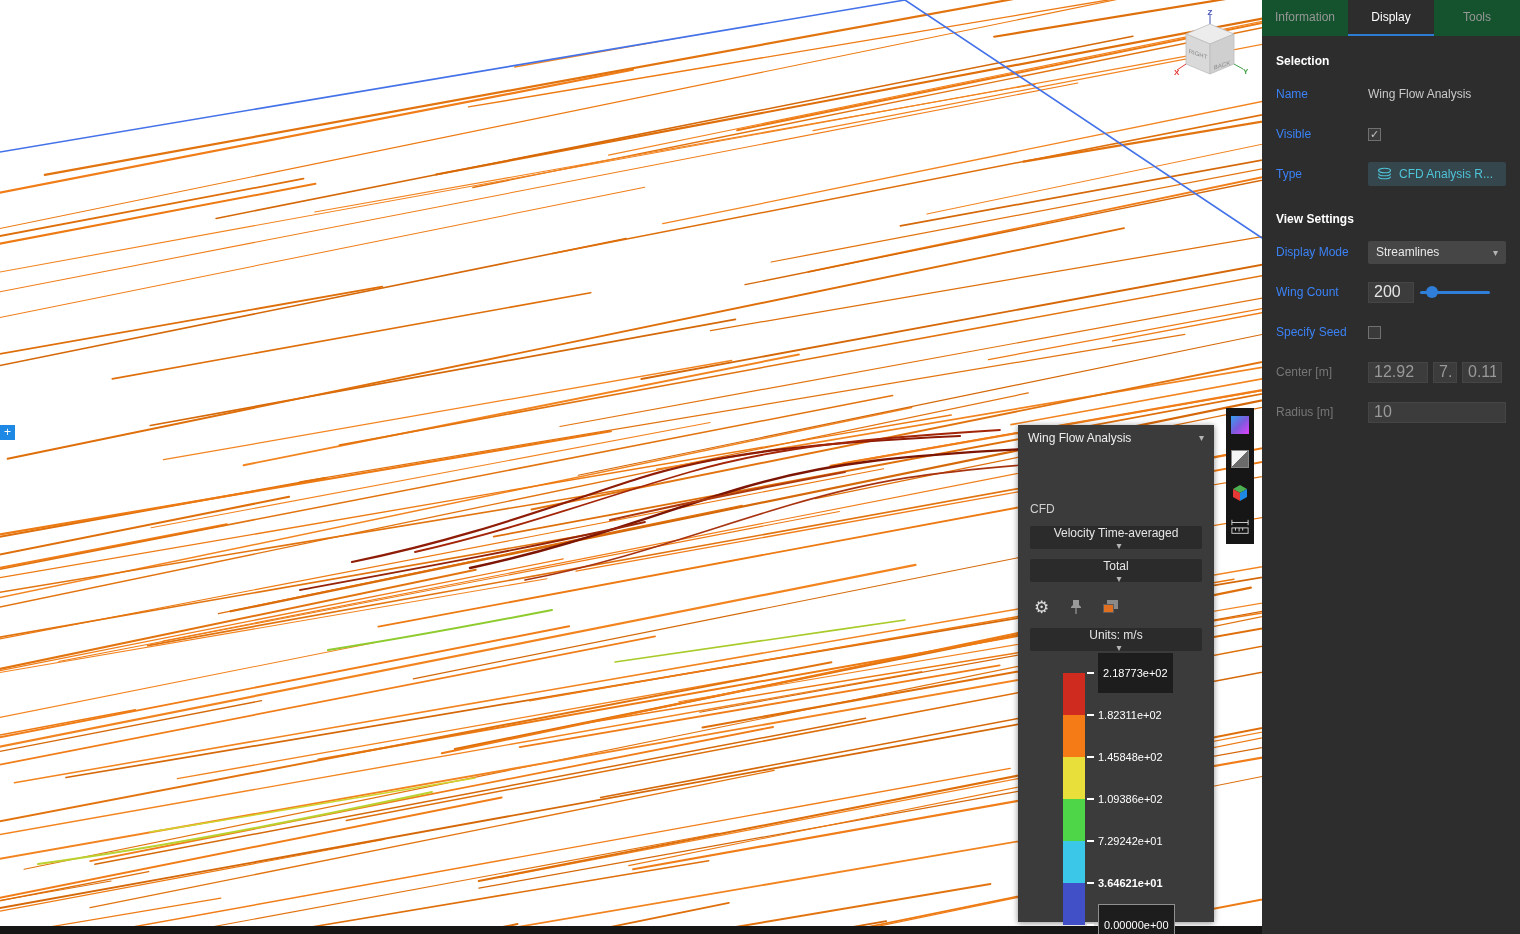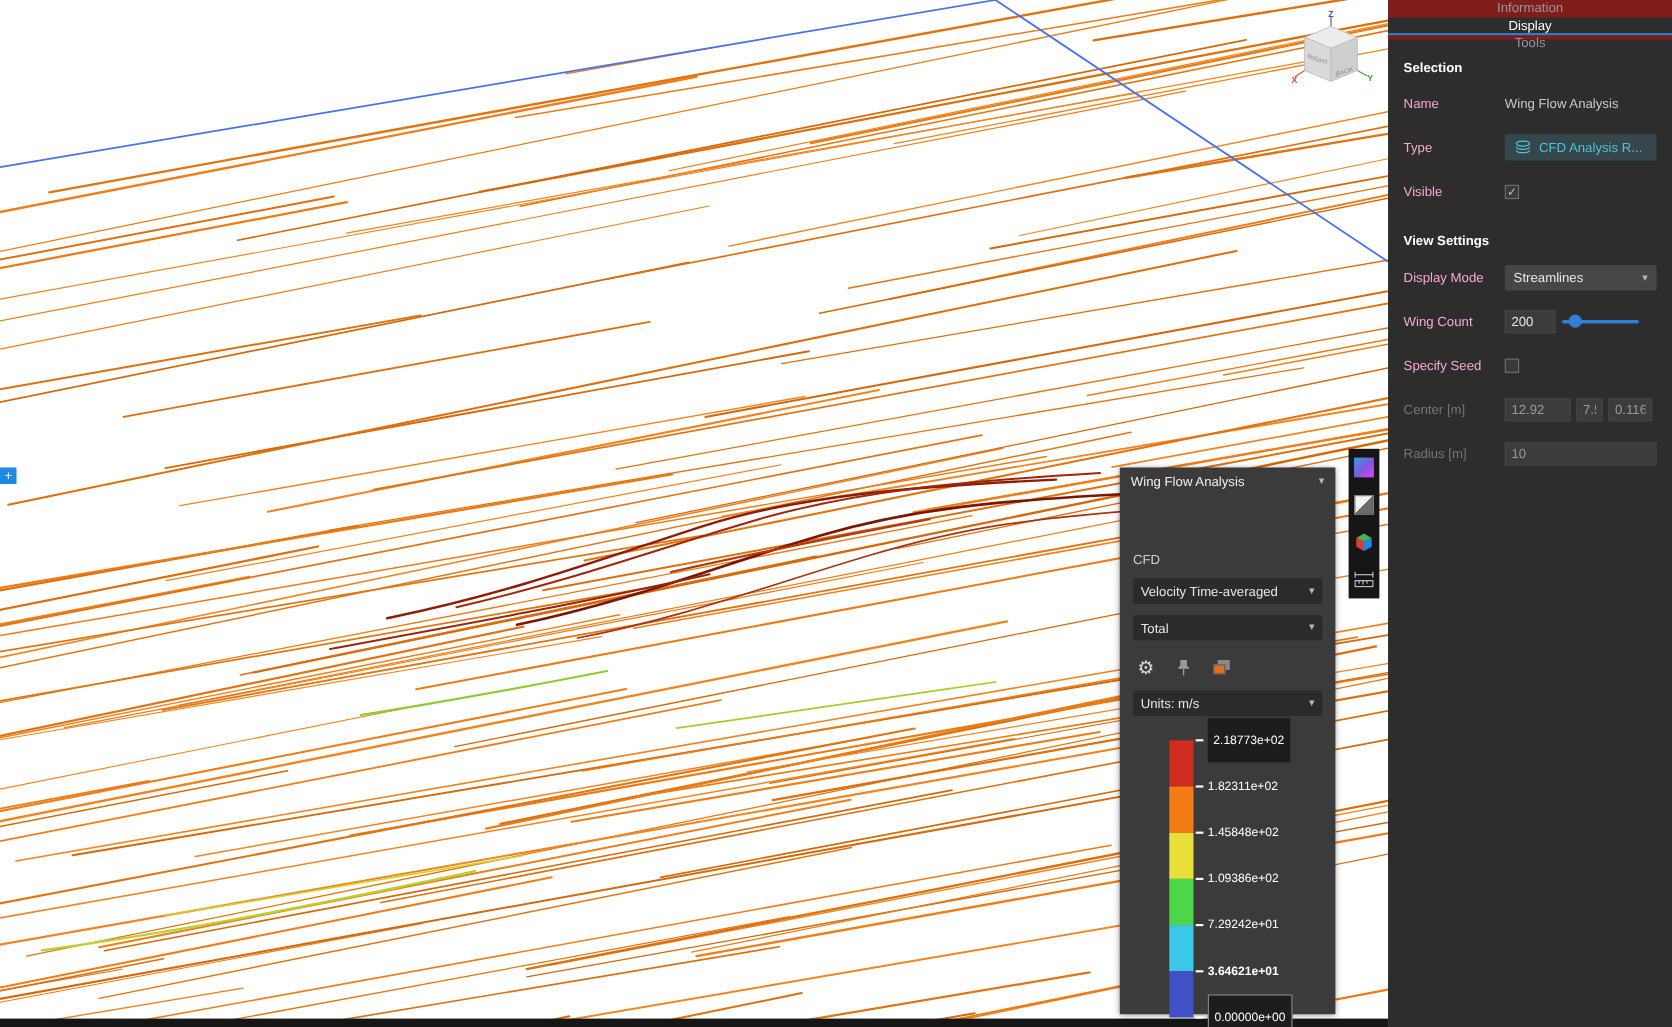--- a/index.html
+++ b/index.html
@@ -10,52 +10,52 @@
   
   .viewport { position:absolute; left:0; top:0; width:1262px; height:934px; background:#fff; overflow:hidden; }
   #streams { position:absolute; left:0; top:0; }
   .bottombar { position:absolute; left:0; bottom:0; width:1262px; height:8px; background:#161616; }
   .expander { position:absolute; left:0; top:425px; width:15px; height:15px; background:#1e88e5;
     color:#fff; border:none; font-size:12px; line-height:13px; text-align:center; cursor:pointer; }
   .viewcube { position:absolute; left:1170px; top:10px; }
 
   
   .sidebar { position:absolute; left:1262px; top:0; width:258px; height:934px; background:#2d2d2d; color:#c9c9c9; }
-  .tabbar { display:flex; height:36px; background:#7f1d1d;flex-direction:column; }
+  .tabbar { display:flex; height:36px; background:#14532d; }
   .tab { flex:1; display:flex; align-items:center; justify-content:center; color:#979797;
     border-bottom:2px solid transparent; cursor:pointer; }
   .tab.active { color:#fff; background:#2d2d2d; border-bottom-color:#2e7bd2; }
   .section { padding:18px 14px 6px; font-weight:bold; color:#fff; }
   .row { display:flex; align-items:center; min-height:40px; padding:0 14px; }
-  .row .lbl { width:92px; flex:none; color:#f9a8d4; }
+  .row .lbl { width:92px; flex:none; color:#3b82f6; }
   .row.disabled .lbl { color:#767676; }
   .ctrl { flex:1; display:flex; align-items:center; gap:6px; }
   .plain-val { color:#c9c9c9; }
   .sel { height:23px; background:#464646; color:#e8e8e8; display:flex; align-items:center;
     justify-content:space-between; padding:0 8px; flex:1; border-radius:2px; cursor:pointer; }
   .caret { color:#b5b5b5; font-size:10px; margin-left:6px; }
   input.txt { height:21px; background:#3c3c3c; border:1px solid #454545; color:#e4e4e4;
-    padding:0 5px; font:inherit; font-size:12px; }
+    padding:0 5px; font:inherit; font-size:16px; }
   input.txt.dis { color:#999; }
   .cb { width:13px; height:13px; background:#3a3a3a; border:1px solid #707070; display:flex;
     align-items:center; justify-content:center; font-size:11px; color:#c4c4c4; cursor:pointer; }
   .type-chip { height:24px; background:#35464d; color:#4fc3d7; display:flex; align-items:center;
     gap:7px; padding:0 9px; flex:1; border-radius:2px; cursor:pointer; white-space:nowrap; overflow:hidden; }
   .slider { position:relative; width:70px; height:14px; flex:none; cursor:pointer; }
   .slider .track { position:absolute; left:0; right:0; top:6px; height:3px; background:#2f7fd9; border-radius:2px; }
   .slider .thumb { position:absolute; left:6px; top:1px; width:12px; height:12px; border-radius:50%; background:#2f7fd9; }
 
   
   .legend { position:absolute; left:1018px; top:425px; width:196px; height:497px; background:#3b3b3b;
     color:#ddd; box-shadow:0 1px 6px rgba(0,0,0,.45); }
   .legend-header { display:flex; justify-content:space-between; align-items:center; height:25px; padding:0 10px; color:#efefef; cursor:pointer; }
   .legend-body { padding:2px 12px 0;margin-top:44px; }
   .cfd-label { margin-top:6px; color:#cfcfcf; }
   .lsel { height:23px; background:#2b2b2b; color:#e6e6e6; display:flex; align-items:center;
-    justify-content:space-between; padding:0 7px; margin-top:10px; border-radius:2px; cursor:pointer; }
+    justify-content:space-between; padding:0 21px; margin-top:10px; border-radius:2px; cursor:pointer;flex-direction:column; }
   .licons { display:flex; gap:20px; margin-top:14px; align-items:center; padding-left:4px; height:22px; }
   .gear { font-size:17px; color:#dcdcdc; line-height:1; cursor:pointer; }
   .rescale-ic { position:relative; width:16px; height:14px; cursor:pointer; }
   .rescale-ic .b1 { position:absolute; left:4px; top:0; width:11px; height:9px; background:#8a8a8a; }
   .rescale-ic .b2 { position:absolute; left:0; top:4px; width:11px; height:9px; background:#e07020; border:1px solid #5c5c5c; }
   .scale { position:relative; margin-top:16px; height:270px; }
   .scale .bar { position:absolute; left:33px; top:6px; width:22px; height:252px; }
   .seg { width:100%; }
   .stick { position:absolute; left:57px; width:7px; height:2px; background:#fff; }
   .slab { position:absolute; left:68px; transform:translateY(-50%); white-space:nowrap; color:#fff; font-size:11px; }
@@ -355,39 +355,39 @@
     <div class="section">Selection</div>
 
     <div class="row">
       <span class="lbl">Name</span>
       <div class="ctrl">
           <span class="plain-val">Wing Flow Analysis</span>
         </div>
     </div>
 
     <div class="row">
+      <span class="lbl">Visible</span>
+      <div class="ctrl">
+          <span class="cb checked">✓</span>
+        </div>
+    </div>
+
+    <div class="row">
       <span class="lbl">Type</span>
       <div class="ctrl">
         <div class="type-chip">
           <svg width="15" height="14" viewBox="0 0 15 14">
             <ellipse cx="7.5" cy="3.5" rx="6" ry="2.3" fill="none" stroke="#4fc3d7" stroke-width="1.1"></ellipse>
             <path d="M1.5 6.5 c0 1.3 2.7 2.3 6 2.3 s6 -1 6 -2.3 M1.5 9.5 c0 1.3 2.7 2.3 6 2.3 s6 -1 6 -2.3" fill="none" stroke="#4fc3d7" stroke-width="1.1"></path>
           </svg>
           <span>CFD Analysis R...</span>
         </div>
       </div>
     </div>
 
-    <div class="row">
-      <span class="lbl">Visible</span>
-      <div class="ctrl">
-          <span class="cb checked">✓</span>
-        </div>
-    </div>
-
     <div class="section">View Settings</div>
 
     <div class="row">
       <span class="lbl">Display Mode</span>
       <div class="ctrl">
         <div class="sel">
           <span>Streamlines</span>
           <span class="caret">▾</span>
         </div>
       </div>

